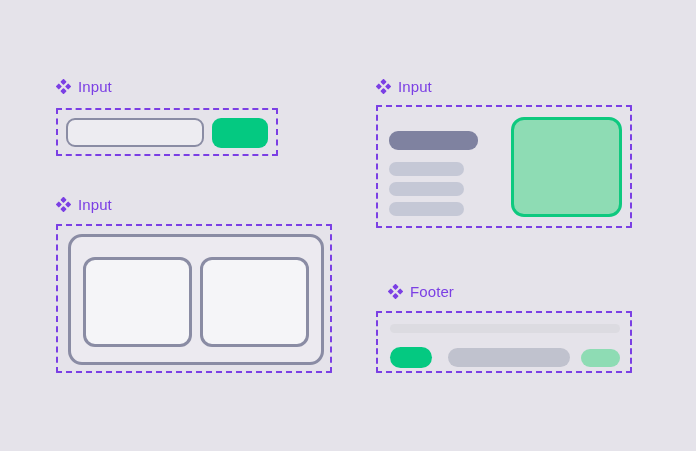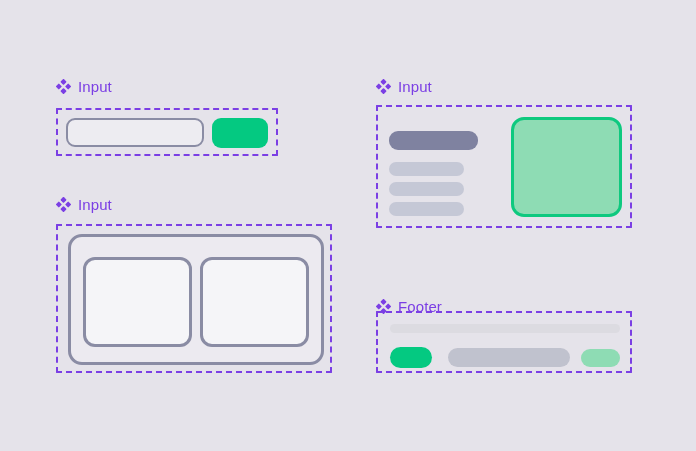--- a/index.html
+++ b/index.html
@@ -170,21 +170,21 @@
   </div>
 
   <div class="frame" style="left:376px; top:105px; width:256px; height:123px;">
     <div class="bar-dark" style="left:11px; top:24px; width:89px; height:19px;"></div>
     <div class="bar-light" style="left:11px; top:55px; width:75px; height:14px;"></div>
     <div class="bar-light" style="left:11px; top:75px; width:75px; height:14px;"></div>
     <div class="bar-light" style="left:11px; top:95px; width:75px; height:14px;"></div>
     <div class="mint-box" style="left:133px; top:10px; width:111px; height:100px;"></div>
   </div>
 
-  <div class="label" style="left:376px; top:281px;margin-top:15px;">
+  <div class="label" style="left:388px; top:281px;">
     <svg class="glyph" viewBox="0 0 16 16">
       <rect x="5.6" y="0.6" width="4.8" height="4.8" rx="0.9" transform="rotate(45 8 3)" fill="#7b3fe4"></rect>
       <rect x="5.6" y="10.6" width="4.8" height="4.8" rx="0.9" transform="rotate(45 8 13)" fill="#7b3fe4"></rect>
       <rect x="0.6" y="5.6" width="4.8" height="4.8" rx="0.9" transform="rotate(45 3 8)" fill="#7b3fe4"></rect>
       <rect x="10.6" y="5.6" width="4.8" height="4.8" rx="0.9" transform="rotate(45 13 8)" fill="#7b3fe4"></rect>
     </svg>
     <span class="txt">Footer</span>
   </div>
 
   <div class="frame" style="left:376px; top:311px; width:256px; height:62px;">

